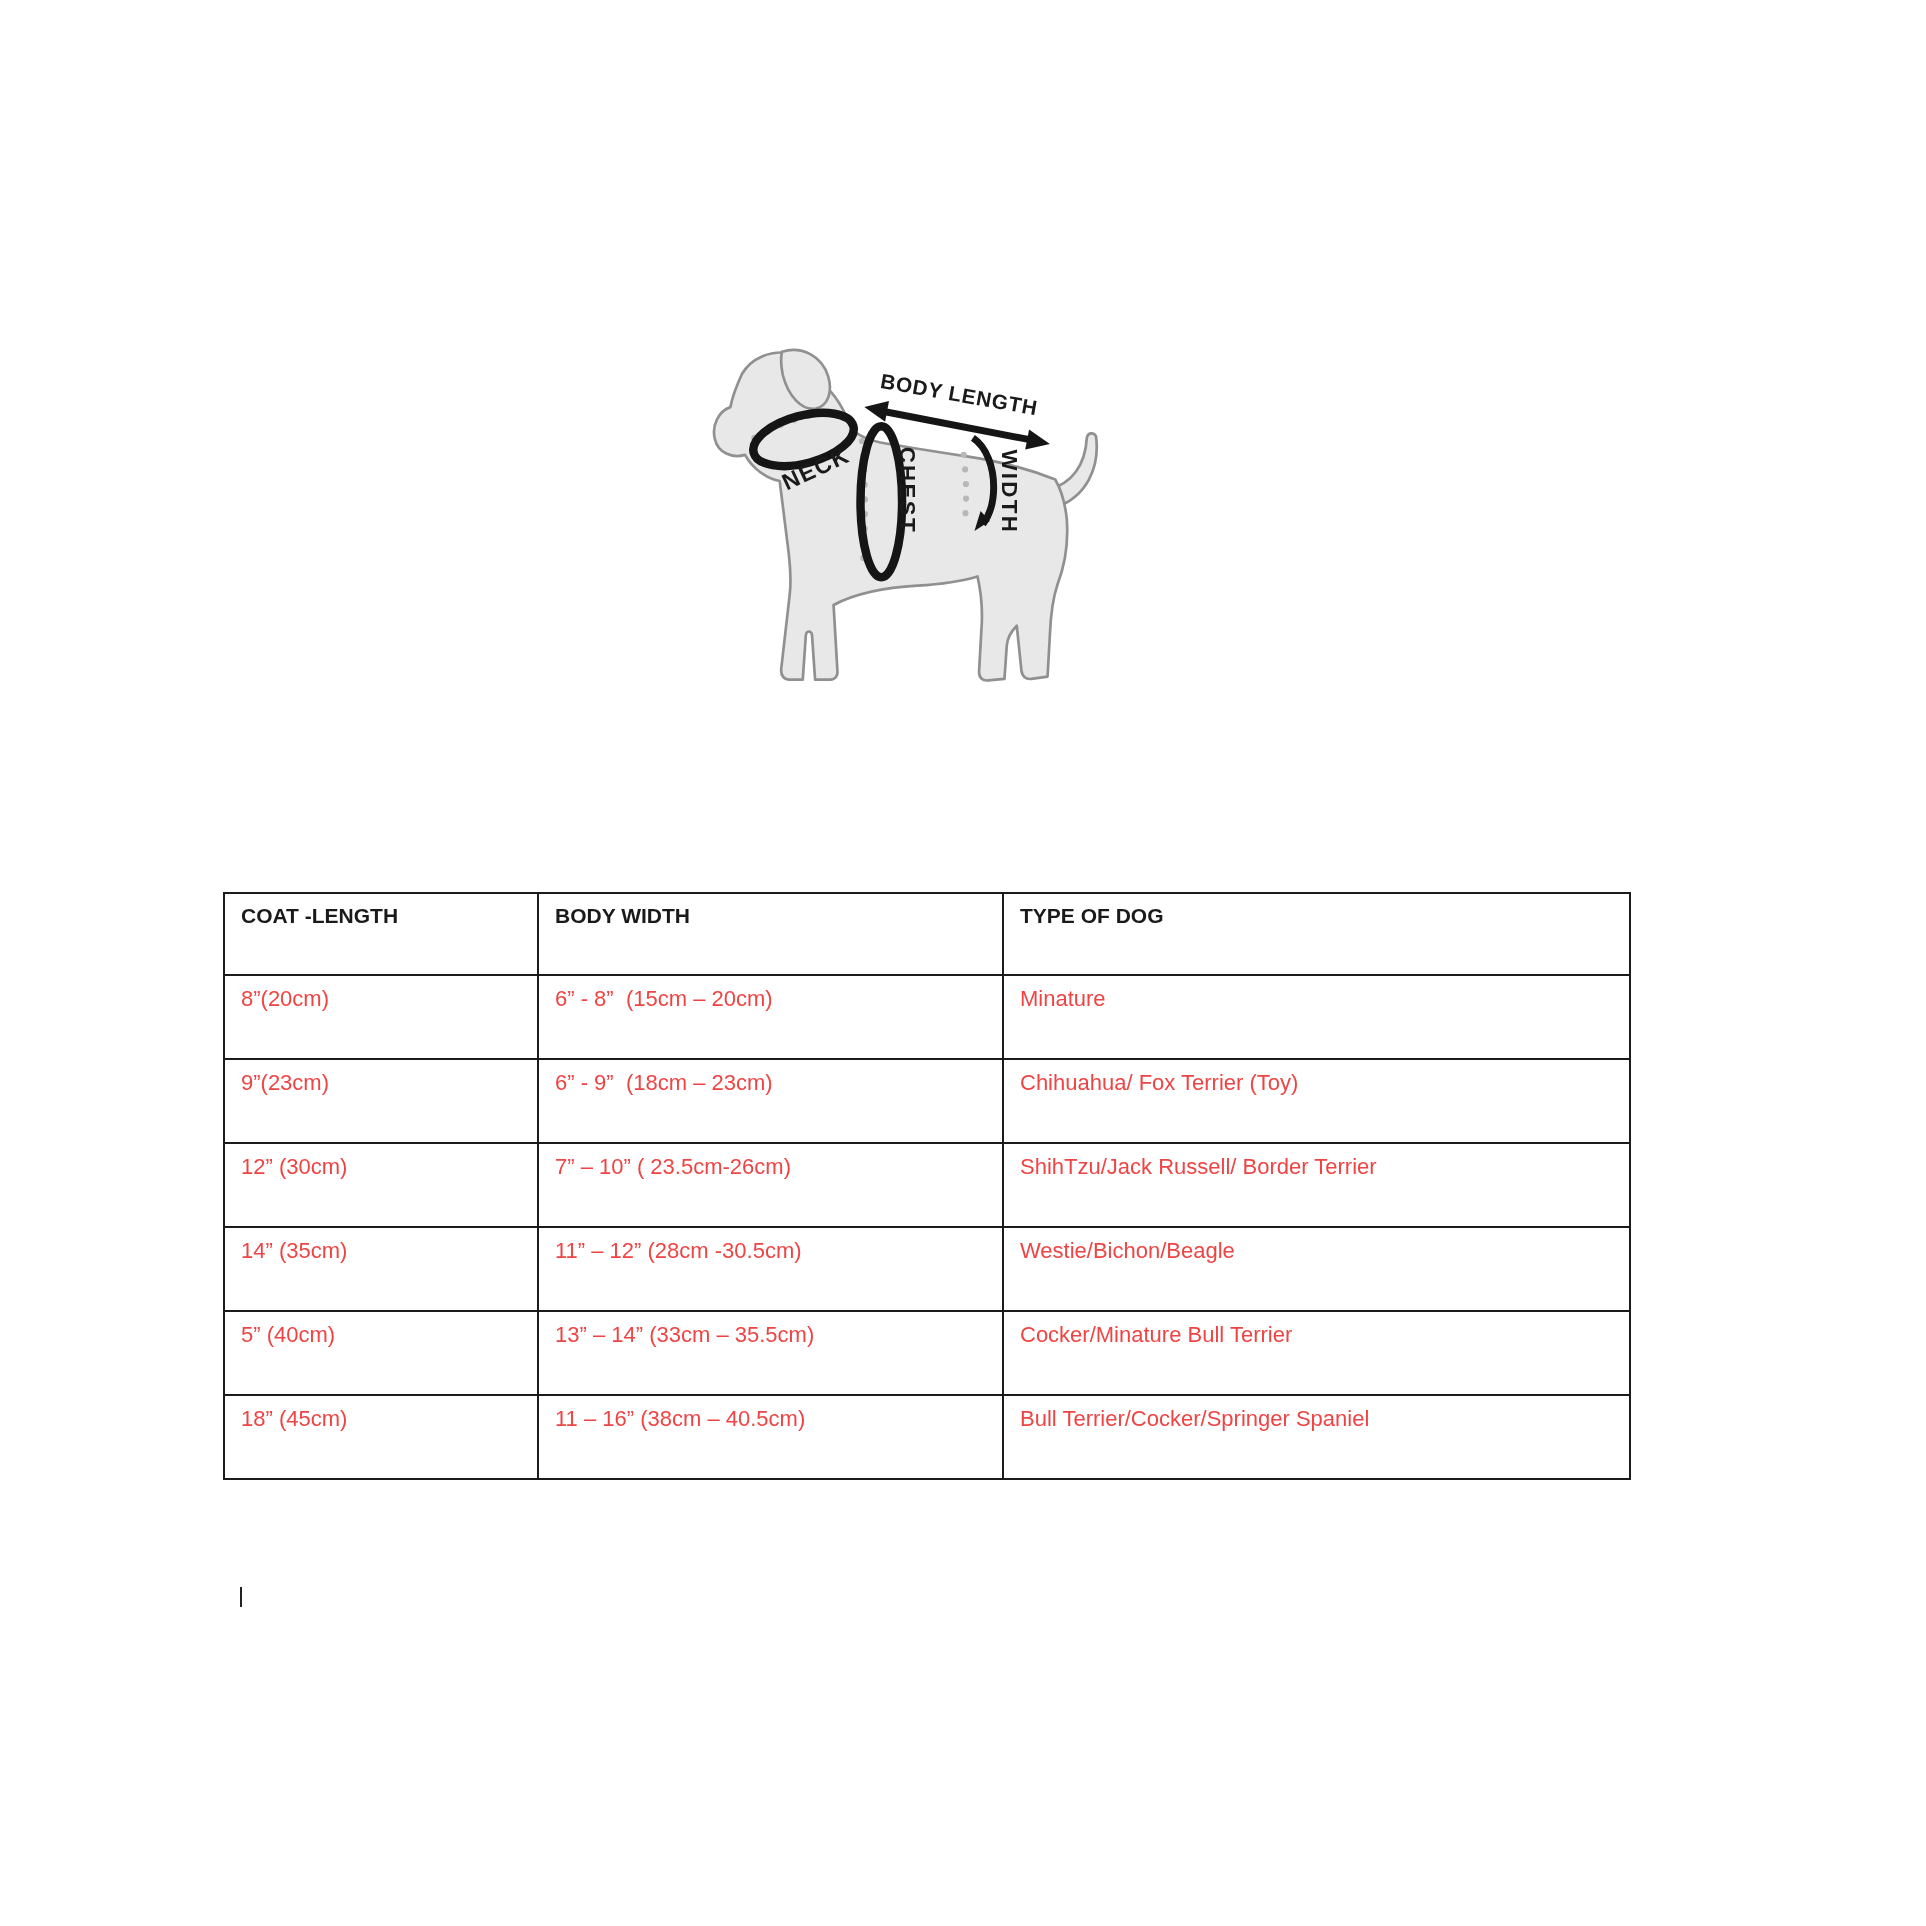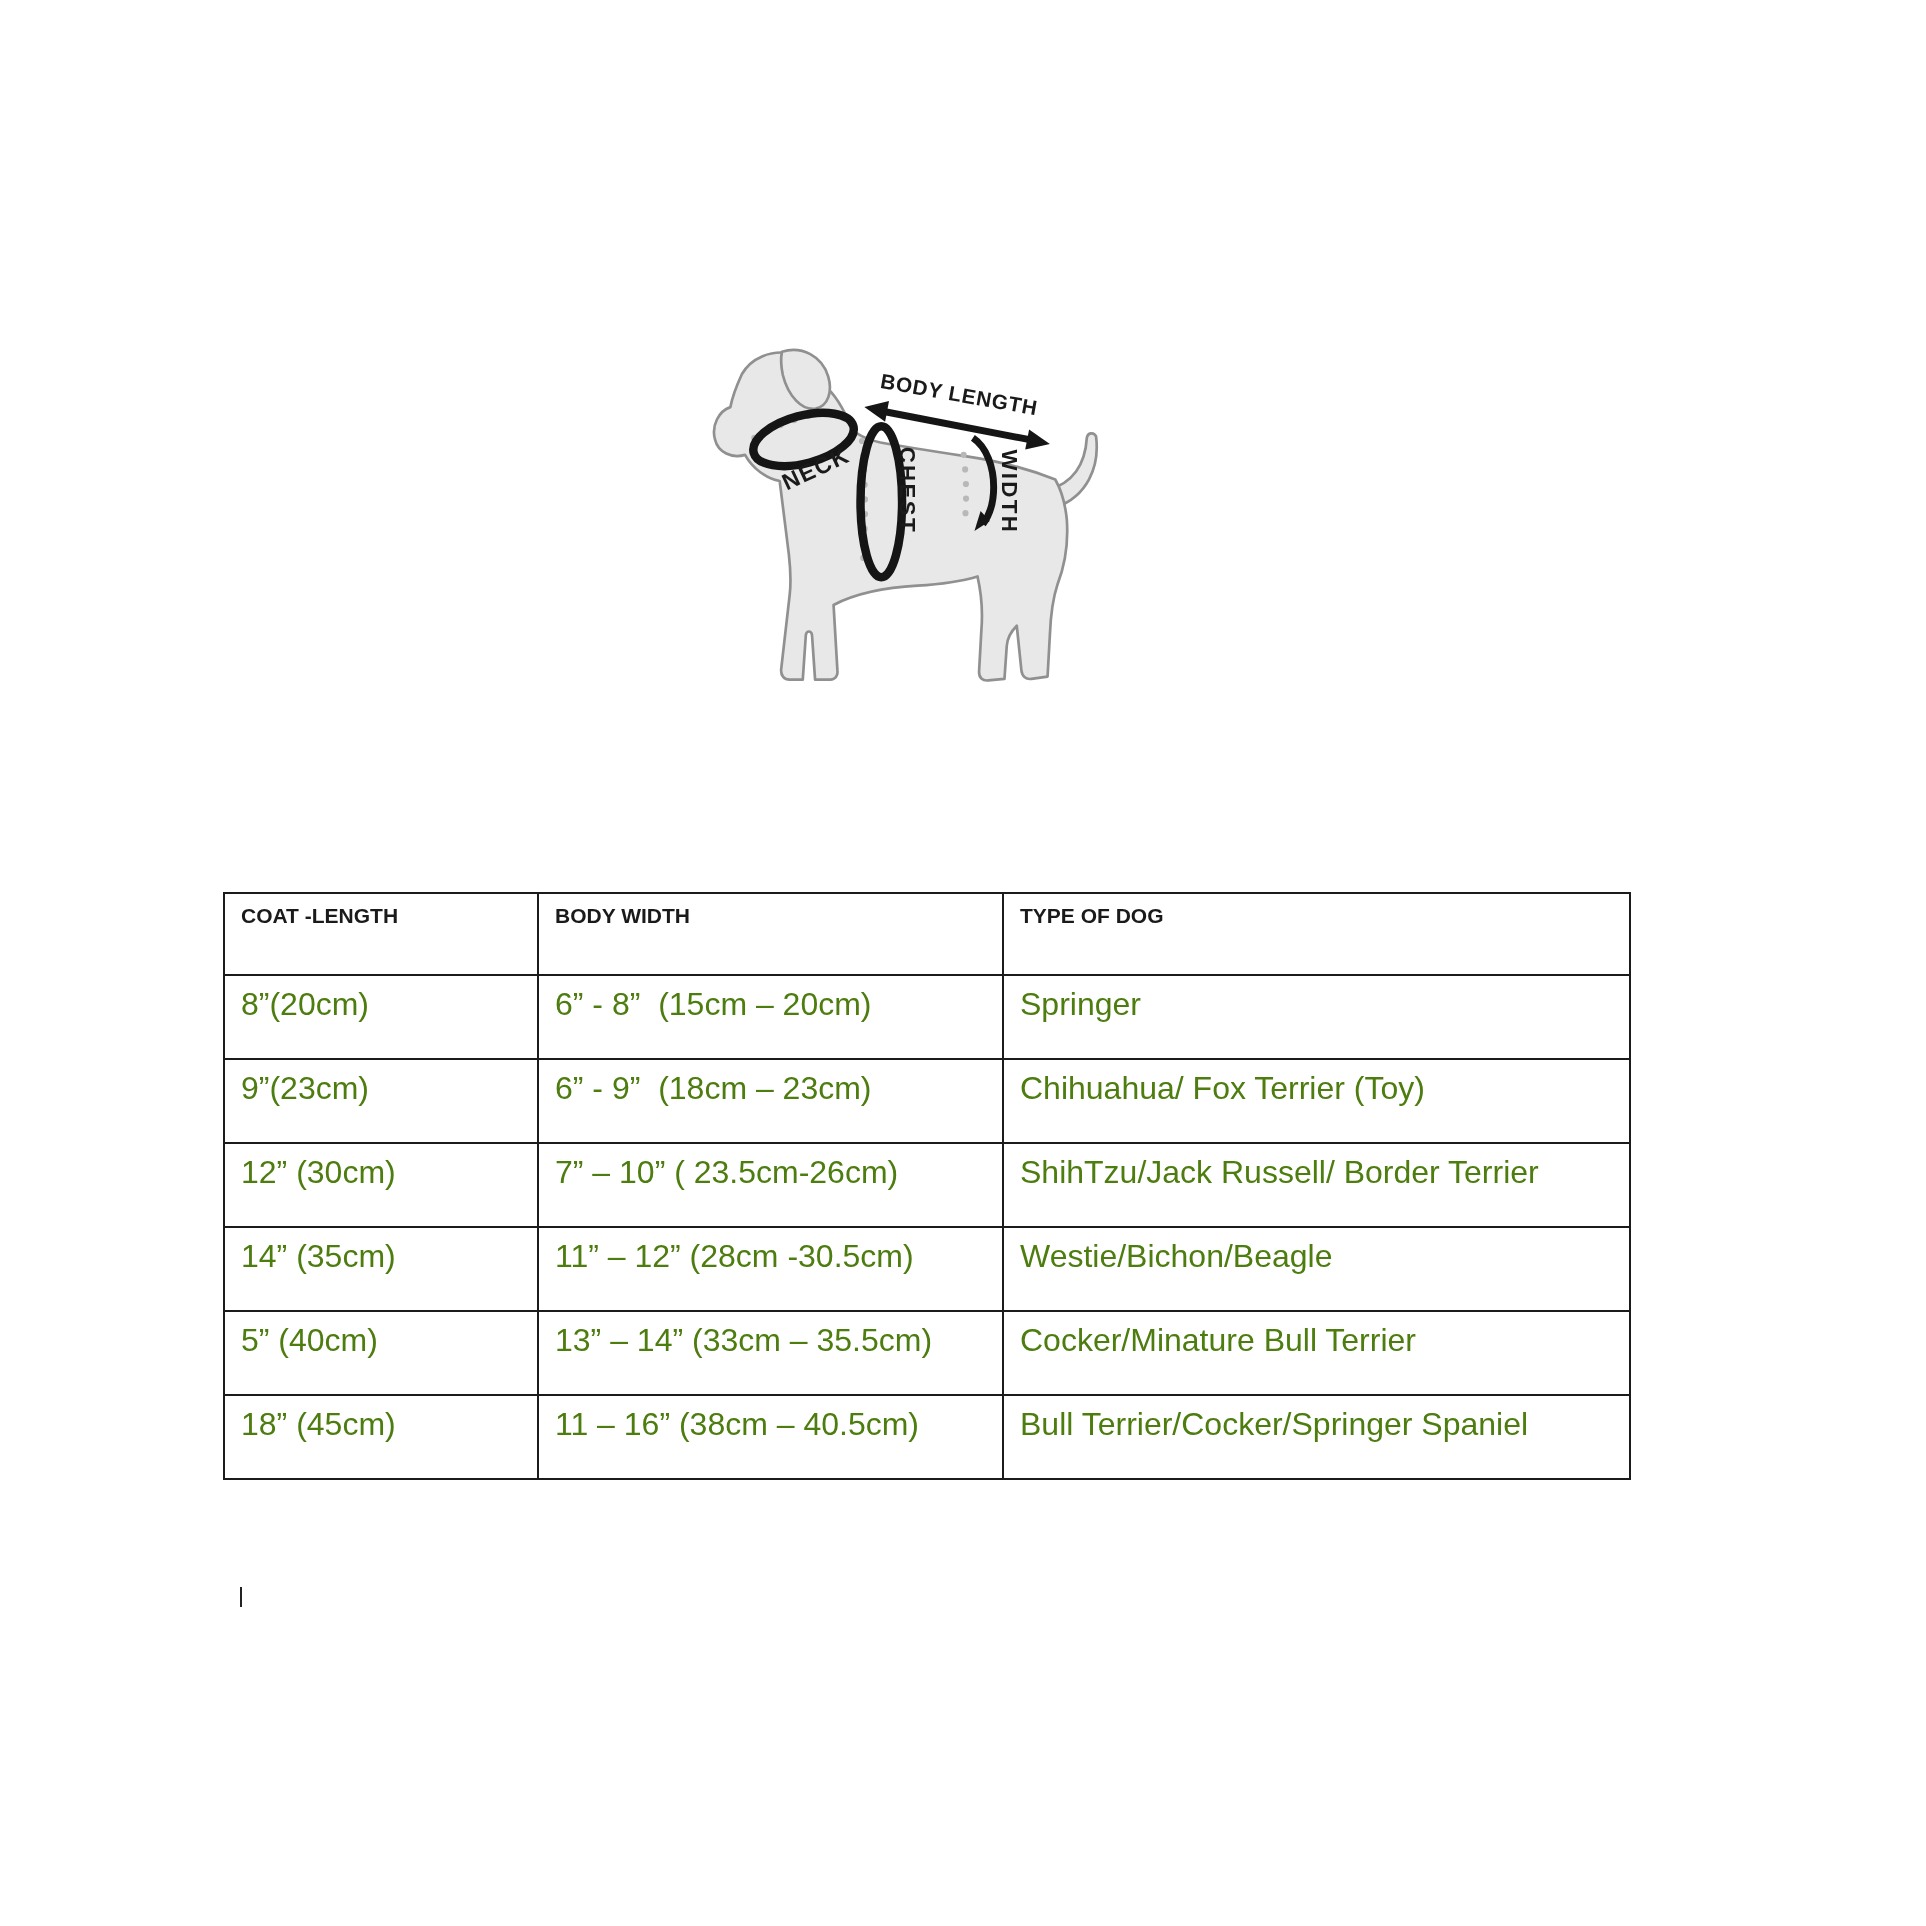--- a/index.html
+++ b/index.html
@@ -42,24 +42,24 @@
     padding: 10px 4.6px 0 16px;
     white-space: pre;
     overflow: hidden;
   }
   .size-table th {
     font-size: 21px;
     font-weight: bold;
     height: 70px;           
   }
   .size-table td {
-    font-size: 32px;
+    font-size: 22px;
     font-weight: normal;
     height: 72px;           
-    color: #4d7c0f;
+    color: #ef4444;
   }
   .col-coat  { width: 314px; }
   .col-width { width: 465px; }
   .col-type  { width: 627px; }
 
   
   .cursor-tick {
     position: absolute;
     left: 240px; top: 1587px;
     width: 2.3px; height: 20px;
@@ -143,21 +143,21 @@
       <tr>
         <th>COAT -LENGTH</th>
         <th>BODY WIDTH</th>
         <th>TYPE OF DOG</th>
       </tr>
     </thead>
     <tbody>
       <tr>
         <td>8”(20cm)</td>
         <td>6” - 8”  (15cm – 20cm)</td>
-        <td>Springer</td>
+        <td>Minature</td>
       </tr>
       <tr>
         <td>9”(23cm)</td>
         <td>6” - 9”  (18cm – 23cm)</td>
         <td>Chihuahua/ Fox Terrier (Toy)</td>
       </tr>
       <tr>
         <td>12” (30cm)</td>
         <td>7” – 10” ( 23.5cm-26cm)</td>
         <td>ShihTzu/Jack Russell/ Border Terrier</td>

